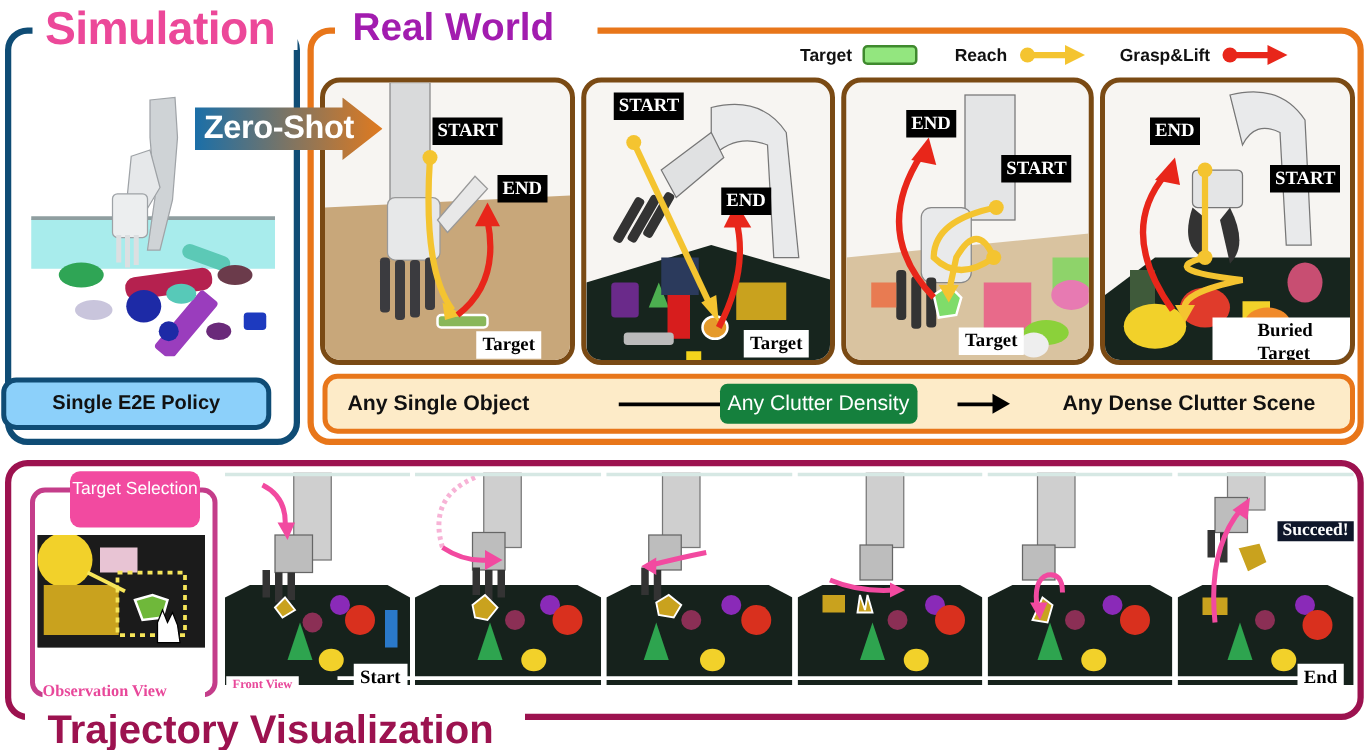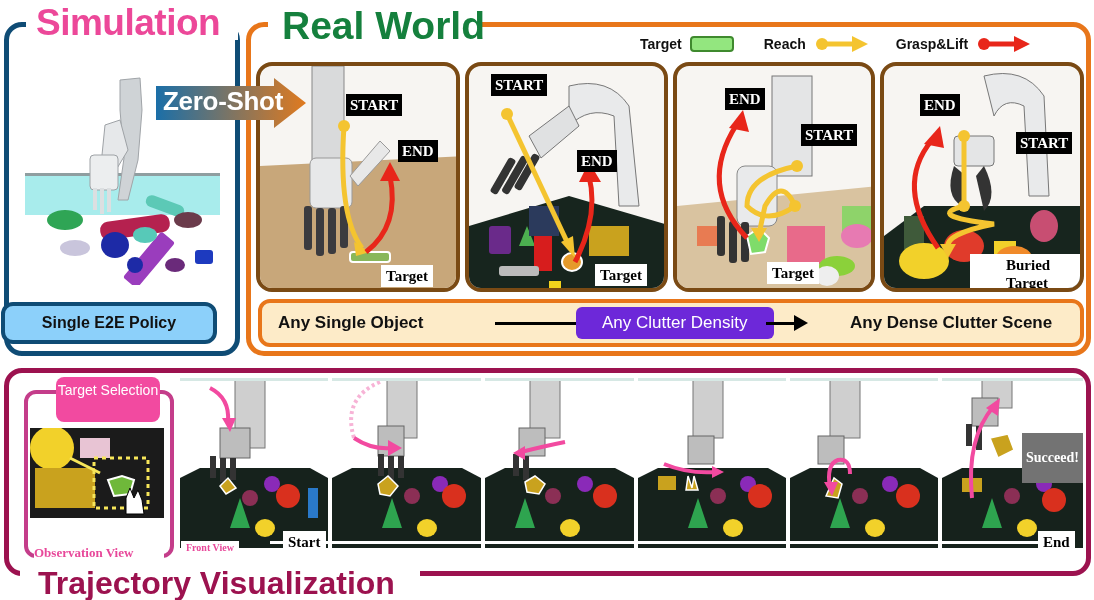--- a/index.html
+++ b/index.html
@@ -32,21 +32,21 @@
 
   
   .rw-frame {
     left: 246px; top: 22px; width: 845px; height: 334px;
     border: 5px solid #e8761a; border-radius: 18px;
   }
   .rw-title-mask {
     left: 268px; top: 0; width: 210px; height: 40px; background: #fff;
   }
   .rw-title {
-    left: 282px; top: 4px; font-size: 39px; font-weight: bold; color: #15803d;
+    left: 282px; top: 4px; font-size: 31px; font-weight: bold; color: #a21caf;
   }
   .legend {
     left: 640px; top: 33px; height: 22px; display: flex; align-items: center;
     font-size: 14px; font-weight: bold; color: #111; gap: 8px;
   }
   .legend .swatch-target {
     width: 44px; height: 16px; background: #93e67f; border: 2px solid #3f8a2e; border-radius: 4px;
     margin-right: 22px;
   }
   .legend svg { display: block; }
@@ -73,21 +73,21 @@
   }
 
   .density-bar {
     left: 258px; top: 299px; width: 826px; height: 48px;
     background: #fdebc8; border: 4px solid #e8761a; border-radius: 12px;
   }
   .density-left {
     left: 278px; top: 313px; font-size: 17px; font-weight: bold; color: #111;
   }
   .density-mid {
-    left: 576px; top: 307px; height: 32px; padding: 0 26px; background: #6d28d9; color: #fff;
+    left: 576px; top: 307px; height: 32px; padding: 0 6px; background: #15803d; color: #fff;
     border-radius: 6px; font-size: 17px; display: flex; align-items: center;
   }
   .density-right {
     left: 850px; top: 313px; font-size: 17px; font-weight: bold; color: #111;
   }
   .density-line-l { left: 495px; top: 322px; width: 82px; height: 3px; background: #000; }
   .density-line-r { left: 766px; top: 322px; width: 30px; height: 3px; background: #000; }
   .density-arrow {
     left: 794px; top: 315px; width: 0; height: 0;
     border-top: 8px solid transparent; border-bottom: 8px solid transparent; border-left: 14px solid #000;
@@ -126,22 +126,22 @@
   .front-label {
     left: 181px; top: 541px; background: #fff; padding: 1px 5px;
     font-family: "Liberation Serif", "DejaVu Serif", serif; font-weight: bold; font-size: 10px; color: #e8489a;
   }
   .timeline {
     left: 270px; top: 541px; width: 780px; height: 3px; background: #fff;
   }
   .start-tag { left: 283px; top: 531px; }
   .end-tag { left: 1038px; top: 531px; }
   .succeed-tag {
-    left: 1022px; top: 417px; background: #737373; color: #fff; padding: 17px 4px;
-    font-family: "Liberation Serif", "DejaVu Serif", serif; font-weight: bold; font-size: 14px; margin-top: 16px;
+    left: 1022px; top: 417px; background: #0f172a; color: #fff; padding: 0 4px;
+    font-family: "Liberation Serif", "DejaVu Serif", serif; font-weight: bold; font-size: 14px;
   }
 </style>
 </head>
 <body>
 
 <div class="abs sim-frame"></div>
 <div class="abs sim-title-mask"></div>
 <div class="abs sim-title">Simulation</div>
 
 <svg class="abs sim-image" viewBox="0 0 200 215">

